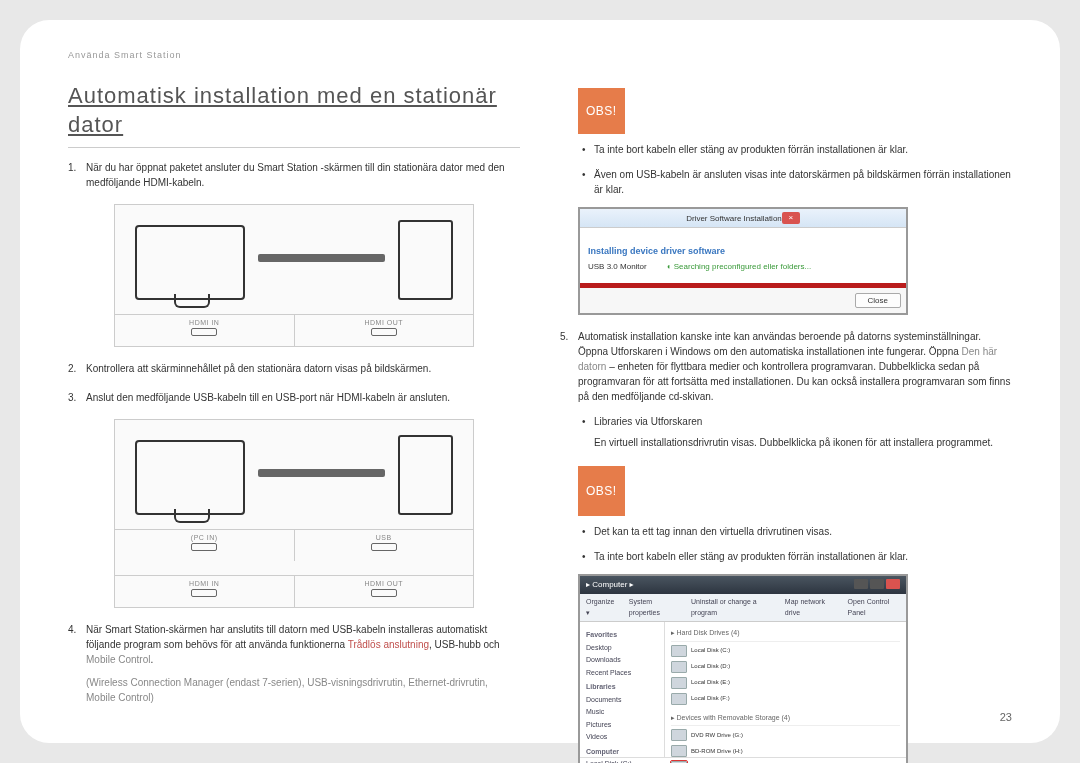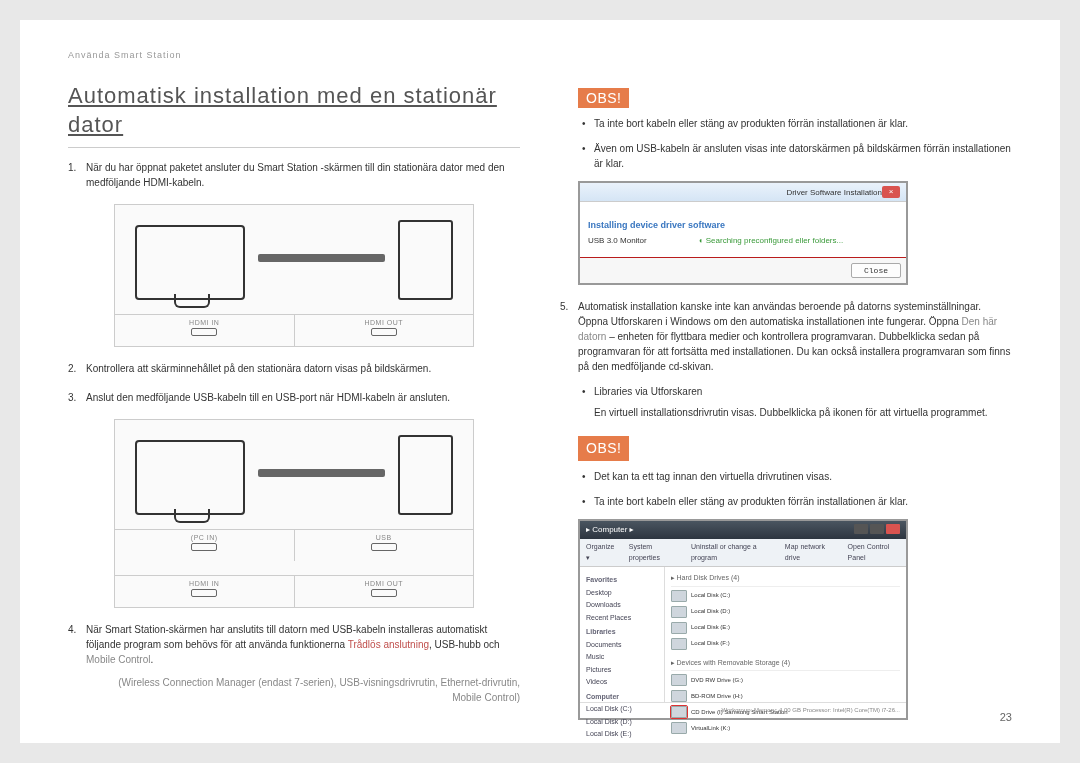--- a/index.html
+++ b/index.html
@@ -12,20 +12,21 @@
     justify-content: center;
     align-items: center;
     min-height: 763px;
   }
   .page {
     background: #fff;
     width: 1040px;
     height: 723px;
     padding: 30px 48px 25px 48px;
     position: relative;
+    border-radius: 29px;
   }
   .header {
     color: #999;
     font-size: 9px;
     letter-spacing: 1px;
     margin-bottom: 22px;
   }
   .columns {
     display: flex;
     gap: 40px;
@@ -72,22 +73,22 @@
   ul.bullets > li::before {
     content: "•";
     position: absolute;
     left: 4px;
     top: 0;
   }
   .obs-badge {
     display: inline-block;
     background: #e67c4a;
     color: #fff;
-    font-size: 14px;
-    padding: 2px 8px;
+    font-size: 12px;
+    padding: 16px 8px;
     letter-spacing: 0.5px;
     margin: 6px 0 8px 0;
   }
   .red-text { color: #c0504d; }
   .grey-text { color: #888; }
   .diagram {
     margin: 10px 0 14px 0;
     display: flex;
     justify-content: center;
   }
@@ -164,44 +165,43 @@
     margin: 8px 0 14px 0;
     background: #f0f0f0;
   }
   .dialog-titlebar {
     background: linear-gradient(#eaf2fb, #d5e5f5);
     border-bottom: 1px solid #ccc;
     padding: 3px 6px;
     font-size: 8px;
     color: #333;
     display: flex;
-    justify-content: flex-end;
+    justify-content: center;
     align-items: center;
   }
   .dialog-close {
     background: #d9534f;
     color: #fff;
     width: 18px;
     text-align: center;
     border-radius: 2px;
     font-size: 8px;
     line-height: 12px;
   }
   .dialog-body {
     background: #fff;
     padding: 6px 8px 12px 8px;
   }
   .dialog-blue { color: #3a77c0; font-size: 9px; font-weight: bold; margin-bottom: 6px; margin-top: 12px; }
-  .dialog-row { display: flex; font-size: 8px; gap: 52px; }
+  .dialog-row { display: flex; font-size: 8px; gap: 20px; }
   .dialog-footer {
-    border-top: 1px solid #b91c1c;
+    border-top: 5px solid #b91c1c;
     padding: 5px;
     text-align: right;
     background: #f7f7f7;
-    font-family: Liberation Mono, monospace;
   }
   .dialog-btn {
     display: inline-block;
     border: 1px solid #aaa;
     background: #fdfdfd;
     padding: 2px 12px;
     font-size: 8px;
     border-radius: 2px;
   }
   .explorer-img {
@@ -305,21 +305,21 @@
           <div class="port-row">
             <div class="port-cell"><span>HDMI IN</span><div class="port-slot"></div></div>
             <div class="port-cell"><span>HDMI OUT</span><div class="port-slot"></div></div>
           </div>
         </div>
       </div>
 
       <ol start="4" style="counter-reset: item 3;">
         <li>
           <span>När Smart Station-skärmen har anslutits till datorn med USB-kabeln installeras automatiskt följande program som behövs för att använda funktionerna </span><span class="red-text">Trådlös anslutning</span><span>, USB-hubb och </span><span class="grey-text">Mobile Control</span>.
-          <div class="grey-text" style="margin-top:8px;text-align:right;">(Wireless Connection Manager (endast 7-serien), USB-visningsdrivrutin, Ethernet-drivrutin, Mobile Control)</div>
+          <div class="grey-text" style="margin-top:8px;">(Wireless Connection Manager (endast 7-serien), USB-visningsdrivrutin, Ethernet-drivrutin, Mobile Control)</div>
         </li>
       </ol>
     </div>
 
     <div class="col">
       <div style="padding-left:18px;">
         <span class="obs-badge">OBS!</span>
         <ul class="bullets">
           <li>Ta inte bort kabeln eller stäng av produkten förrän installationen är klar.</li>
           <li>Även om USB-kabeln är ansluten visas inte datorskärmen på bildskärmen förrän installationen är klar.</li>
@@ -344,21 +344,21 @@
         </div>
       </div>
 
       <ol start="5" style="counter-reset: item 4;">
         <li>
           <span>Automatisk installation kanske inte kan användas beroende på datorns systeminställningar. Öppna Utforskaren i Windows om den automatiska installationen inte fungerar. Öppna </span><span class="grey-text">Den här datorn</span><span> – enheten för flyttbara medier och kontrollera programvaran. Dubbelklicka sedan på programvaran för att fortsätta med installationen. Du kan också installera programvaran som finns på den medföljande cd-skivan.</span>
 
           <ul class="bullets" style="margin-top:10px;">
             <li>
               <span>Libraries via Utforskaren</span>
-              <div style="margin-top:6px;">En virtuell installationsdrivrutin visas. Dubbelklicka på ikonen för att virtuella programmet.</div>
+              <div style="margin-top:6px;">En virtuell installationsdrivrutin visas. Dubbelklicka på ikonen för att installera programmet.</div>
             </li>
           </ul>
 
           <span class="obs-badge">OBS!</span>
           <ul class="bullets">
             <li>Det kan ta ett tag innan den virtuella drivrutinen visas.</li>
             <li>Ta inte bort kabeln eller stäng av produkten förrän installationen är klar.</li>
           </ul>
 
           

